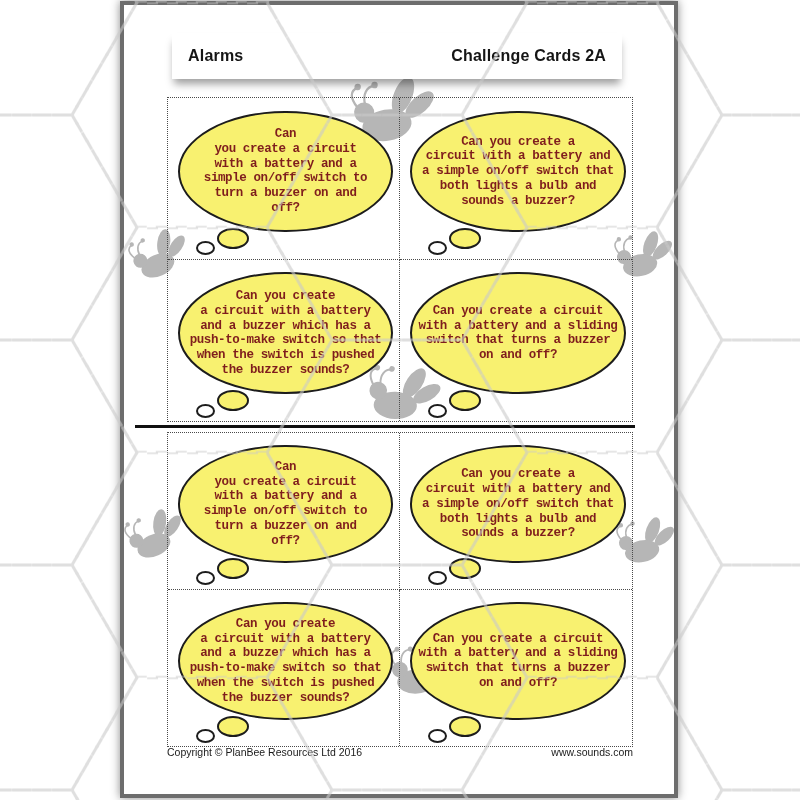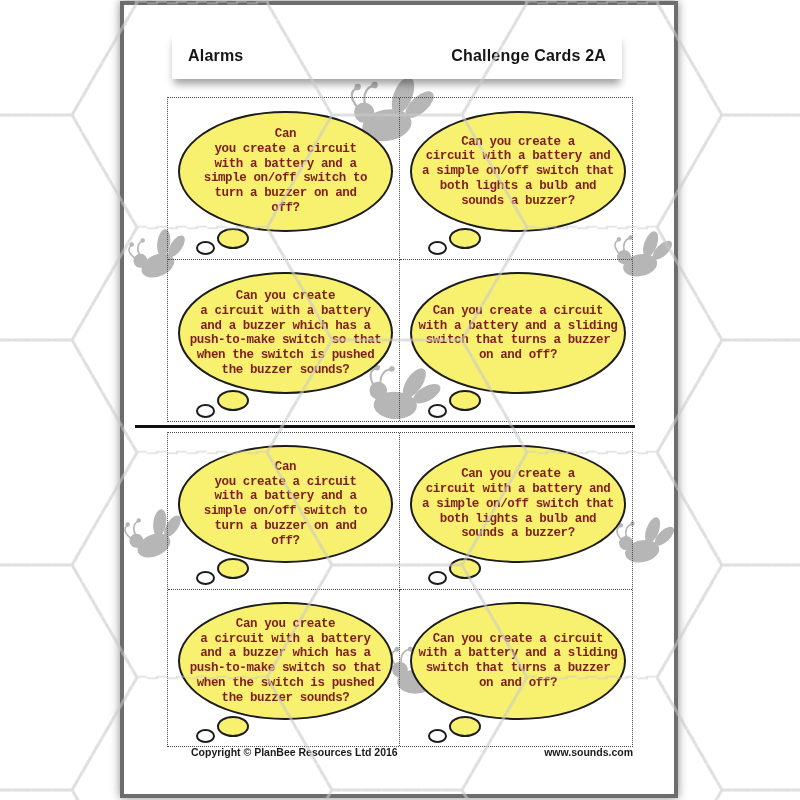--- a/index.html
+++ b/index.html
@@ -66,21 +66,21 @@
   .divider{
     position:absolute;left:11px;top:420px;width:500px;height:3px;
     background:#101010;z-index:2;
   }
 
   
   .footer{
     position:absolute;left:43px;top:741px;width:466px;z-index:3;
     display:flex;justify-content:space-between;
   }
-  .footer span{font-weight:bold;font-size:10.5px;color:#1a1a1a;margin-left:24px;}
+  .footer span{font-weight:normal;font-size:10.5px;color:#1a1a1a;}
 
   
   .bee{position:absolute;z-index:1;}
 
   
   .watermark{
     position:absolute;left:0;top:0;width:800px;height:800px;
     z-index:50;pointer-events:none;opacity:.8;
   }
 </style>

